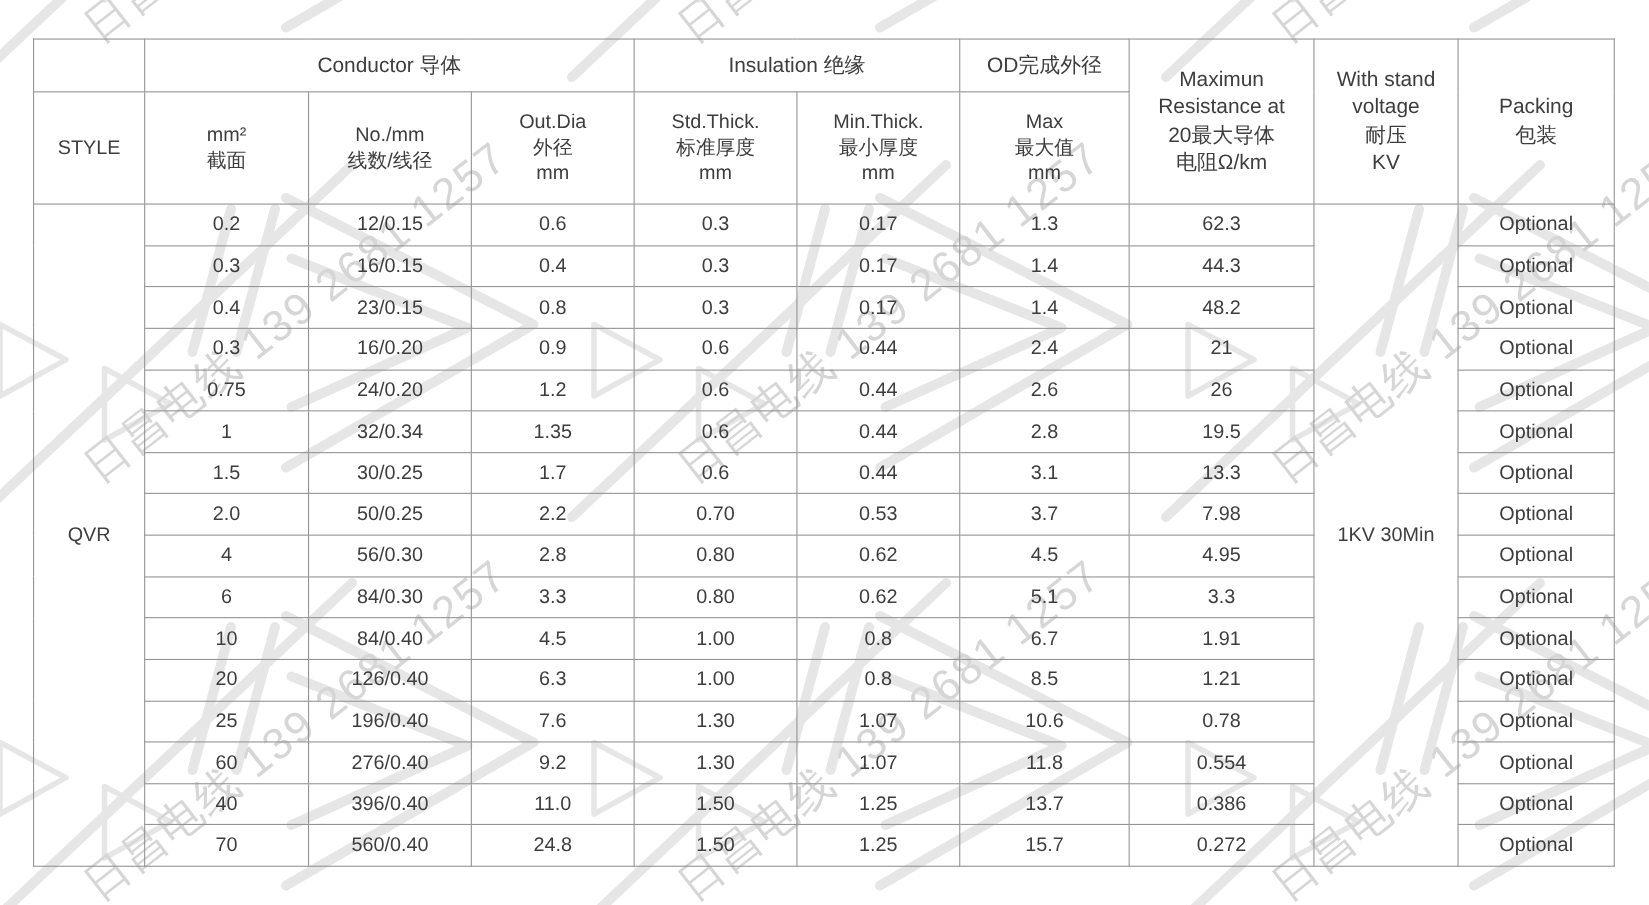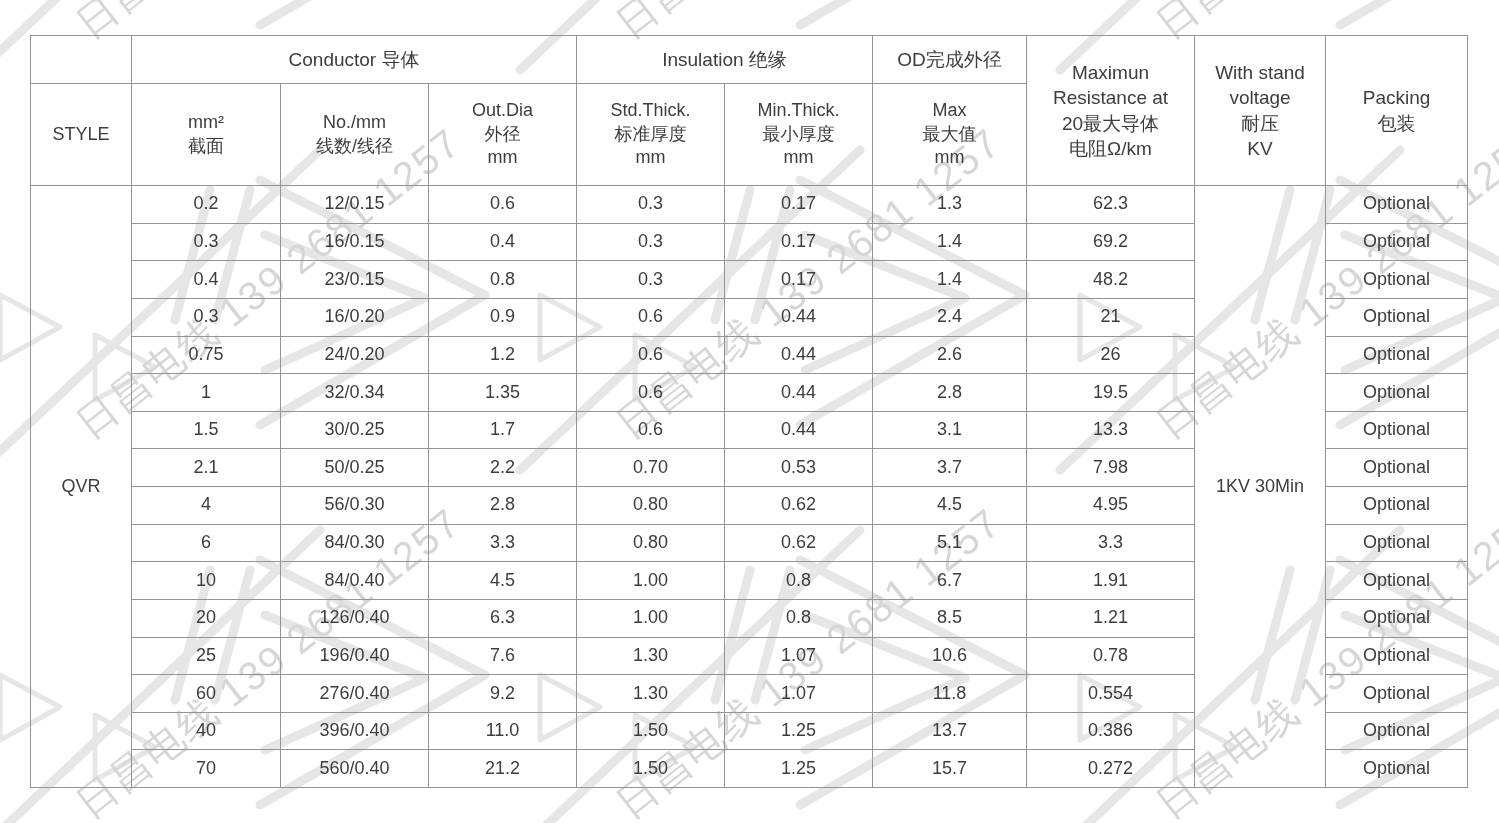--- a/index.html
+++ b/index.html
@@ -215,21 +215,21 @@
           <td rowspan="16">1KV 30Min</td>
           <td>Optional</td>
         </tr>
         <tr>
           <td>0.3</td>
           <td>16/0.15</td>
           <td>0.4</td>
           <td>0.3</td>
           <td>0.17</td>
           <td>1.4</td>
-          <td>69.2</td>
+          <td>44.3</td>
           <td>Optional</td>
         </tr>
         <tr>
           <td>0.4</td>
           <td>23/0.15</td>
           <td>0.8</td>
           <td>0.3</td>
           <td>0.17</td>
           <td>1.4</td>
           <td>48.2</td>
@@ -269,21 +269,21 @@
           <td>1.5</td>
           <td>30/0.25</td>
           <td>1.7</td>
           <td>0.6</td>
           <td>0.44</td>
           <td>3.1</td>
           <td>13.3</td>
           <td>Optional</td>
         </tr>
         <tr>
-          <td>2.1</td>
+          <td>2.0</td>
           <td>50/0.25</td>
           <td>2.2</td>
           <td>0.70</td>
           <td>0.53</td>
           <td>3.7</td>
           <td>7.98</td>
           <td>Optional</td>
         </tr>
         <tr>
           <td>4</td>
@@ -351,21 +351,21 @@
           <td>11.0</td>
           <td>1.50</td>
           <td>1.25</td>
           <td>13.7</td>
           <td>0.386</td>
           <td>Optional</td>
         </tr>
         <tr>
           <td>70</td>
           <td>560/0.40</td>
-          <td>21.2</td>
+          <td>24.8</td>
           <td>1.50</td>
           <td>1.25</td>
           <td>15.7</td>
           <td>0.272</td>
           <td>Optional</td>
         </tr>
       </tbody>
   </table>
 </div>
 

